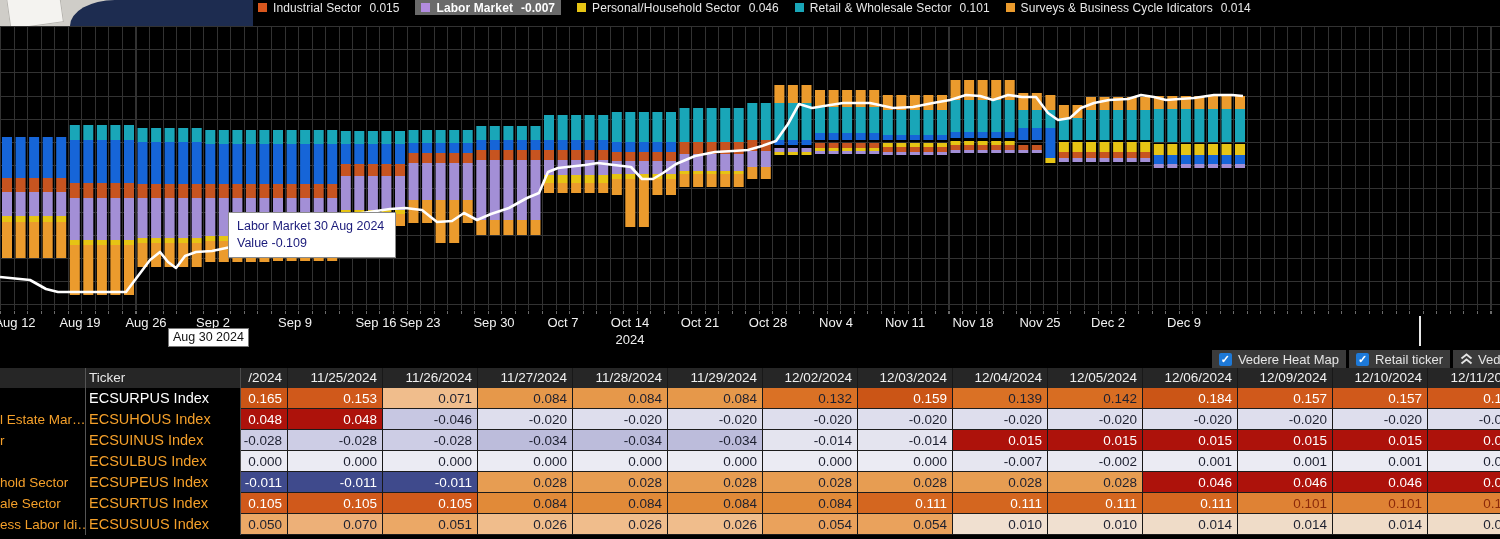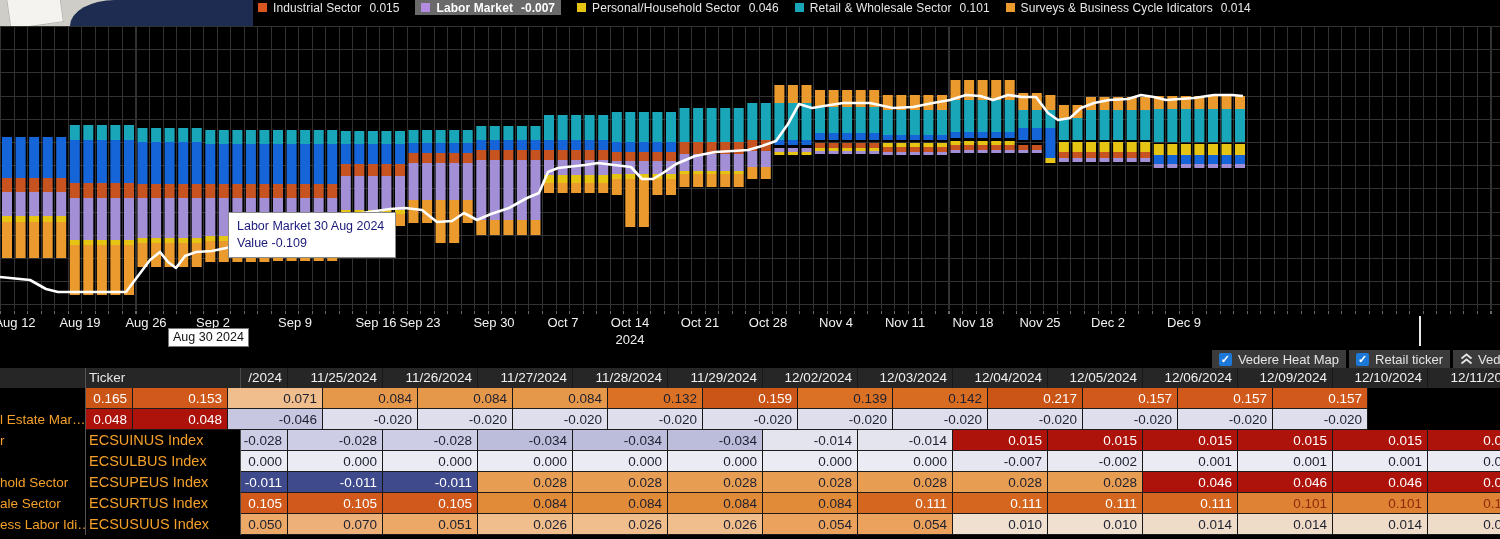--- a/index.html
+++ b/index.html
@@ -672,37 +672,39 @@
         <div class="cell c-val">12/03/2024</div>
         <div class="cell c-val">12/04/2024</div>
         <div class="cell c-val">12/05/2024</div>
         <div class="cell c-val">12/06/2024</div>
         <div class="cell c-val">12/09/2024</div>
         <div class="cell c-val">12/10/2024</div>
         <div class="cell c-val">12/11/2024</div>
       </div>
       <div class="trow">
         <div class="cell c-label"></div>
+        <div class="cell c-ticker" style="color: rgb(255, 255, 255);">ECSURPUS Index</div>
         <div class="cell c-val c0" style="background: rgb(203, 85, 22); color: rgb(255, 255, 255);">0.165</div>
         <div class="cell c-val" style="background: rgb(208, 89, 27); color: rgb(255, 255, 255);">0.153</div>
         <div class="cell c-val" style="background: rgb(240, 189, 140); color: rgb(29, 32, 48);">0.071</div>
         <div class="cell c-val" style="background: rgb(230, 152, 74); color: rgb(29, 32, 48);">0.084</div>
         <div class="cell c-val" style="background: rgb(230, 152, 74); color: rgb(29, 32, 48);">0.084</div>
         <div class="cell c-val" style="background: rgb(230, 152, 74); color: rgb(29, 32, 48);">0.084</div>
         <div class="cell c-val" style="background: rgb(218, 113, 37); color: rgb(29, 32, 48);">0.132</div>
         <div class="cell c-val" style="background: rgb(203, 85, 22); color: rgb(255, 255, 255);">0.159</div>
         <div class="cell c-val" style="background: rgb(218, 113, 37); color: rgb(29, 32, 48);">0.139</div>
         <div class="cell c-val" style="background: rgb(216, 109, 34); color: rgb(29, 32, 48);">0.142</div>
-        <div class="cell c-val" style="background: rgb(203, 85, 22); color: rgb(255, 255, 255);">0.217</div>
+        <div class="cell c-val" style="background: rgb(203, 85, 22); color: rgb(255, 255, 255);">0.184</div>
         <div class="cell c-val" style="background: rgb(208, 89, 27); color: rgb(255, 255, 255);">0.157</div>
         <div class="cell c-val" style="background: rgb(208, 89, 27); color: rgb(255, 255, 255);">0.157</div>
         <div class="cell c-val" style="background: rgb(208, 89, 27); color: rgb(255, 255, 255);">0.157</div>
       </div>
       <div class="trow">
         <div class="cell c-label">l Estate Mar…</div>
+        <div class="cell c-ticker" style="color: rgb(245, 160, 42);">ECSUHOUS Index</div>
         <div class="cell c-val c0" style="background: rgb(173, 18, 11); color: rgb(255, 255, 255);">0.048</div>
         <div class="cell c-val" style="background: rgb(173, 18, 11); color: rgb(255, 255, 255);">0.048</div>
         <div class="cell c-val" style="background: rgb(199, 199, 226); color: rgb(29, 32, 48);">-0.046</div>
         <div class="cell c-val" style="background: rgb(222, 222, 237); color: rgb(29, 32, 48);">-0.020</div>
         <div class="cell c-val" style="background: rgb(222, 222, 237); color: rgb(29, 32, 48);">-0.020</div>
         <div class="cell c-val" style="background: rgb(222, 222, 237); color: rgb(29, 32, 48);">-0.020</div>
         <div class="cell c-val" style="background: rgb(222, 222, 237); color: rgb(29, 32, 48);">-0.020</div>
         <div class="cell c-val" style="background: rgb(222, 222, 237); color: rgb(29, 32, 48);">-0.020</div>
         <div class="cell c-val" style="background: rgb(222, 222, 237); color: rgb(29, 32, 48);">-0.020</div>
         <div class="cell c-val" style="background: rgb(222, 222, 237); color: rgb(29, 32, 48);">-0.020</div>

